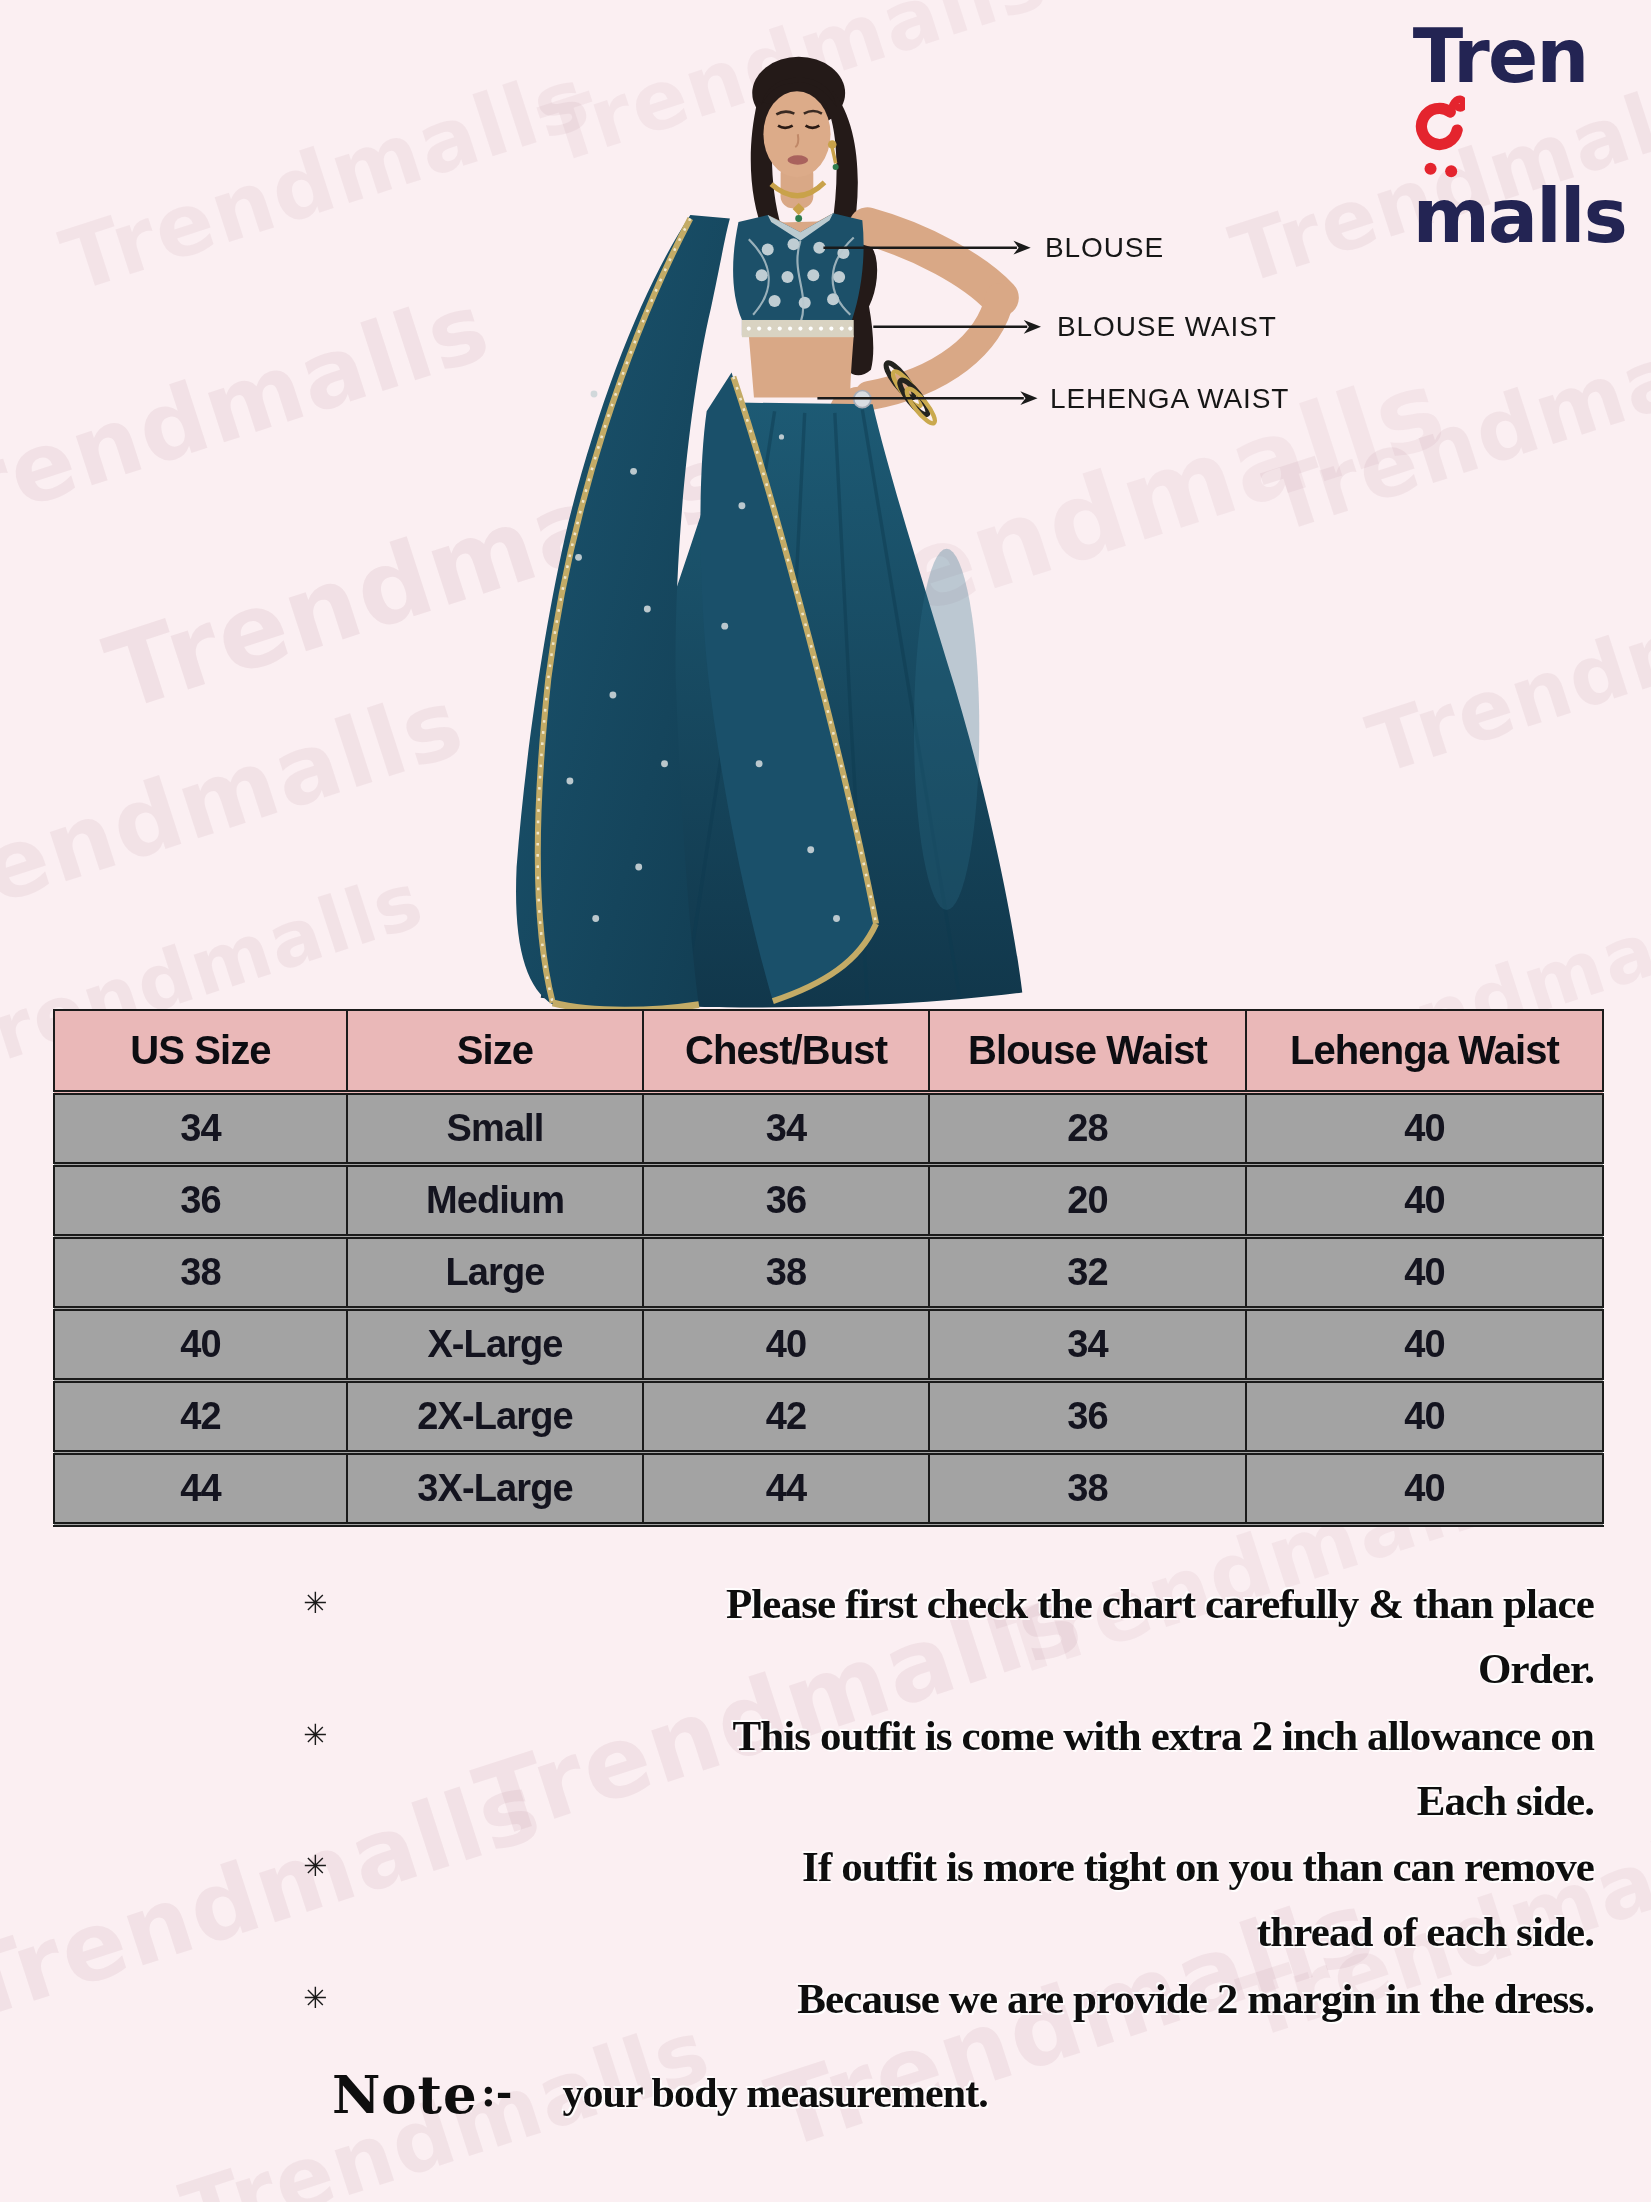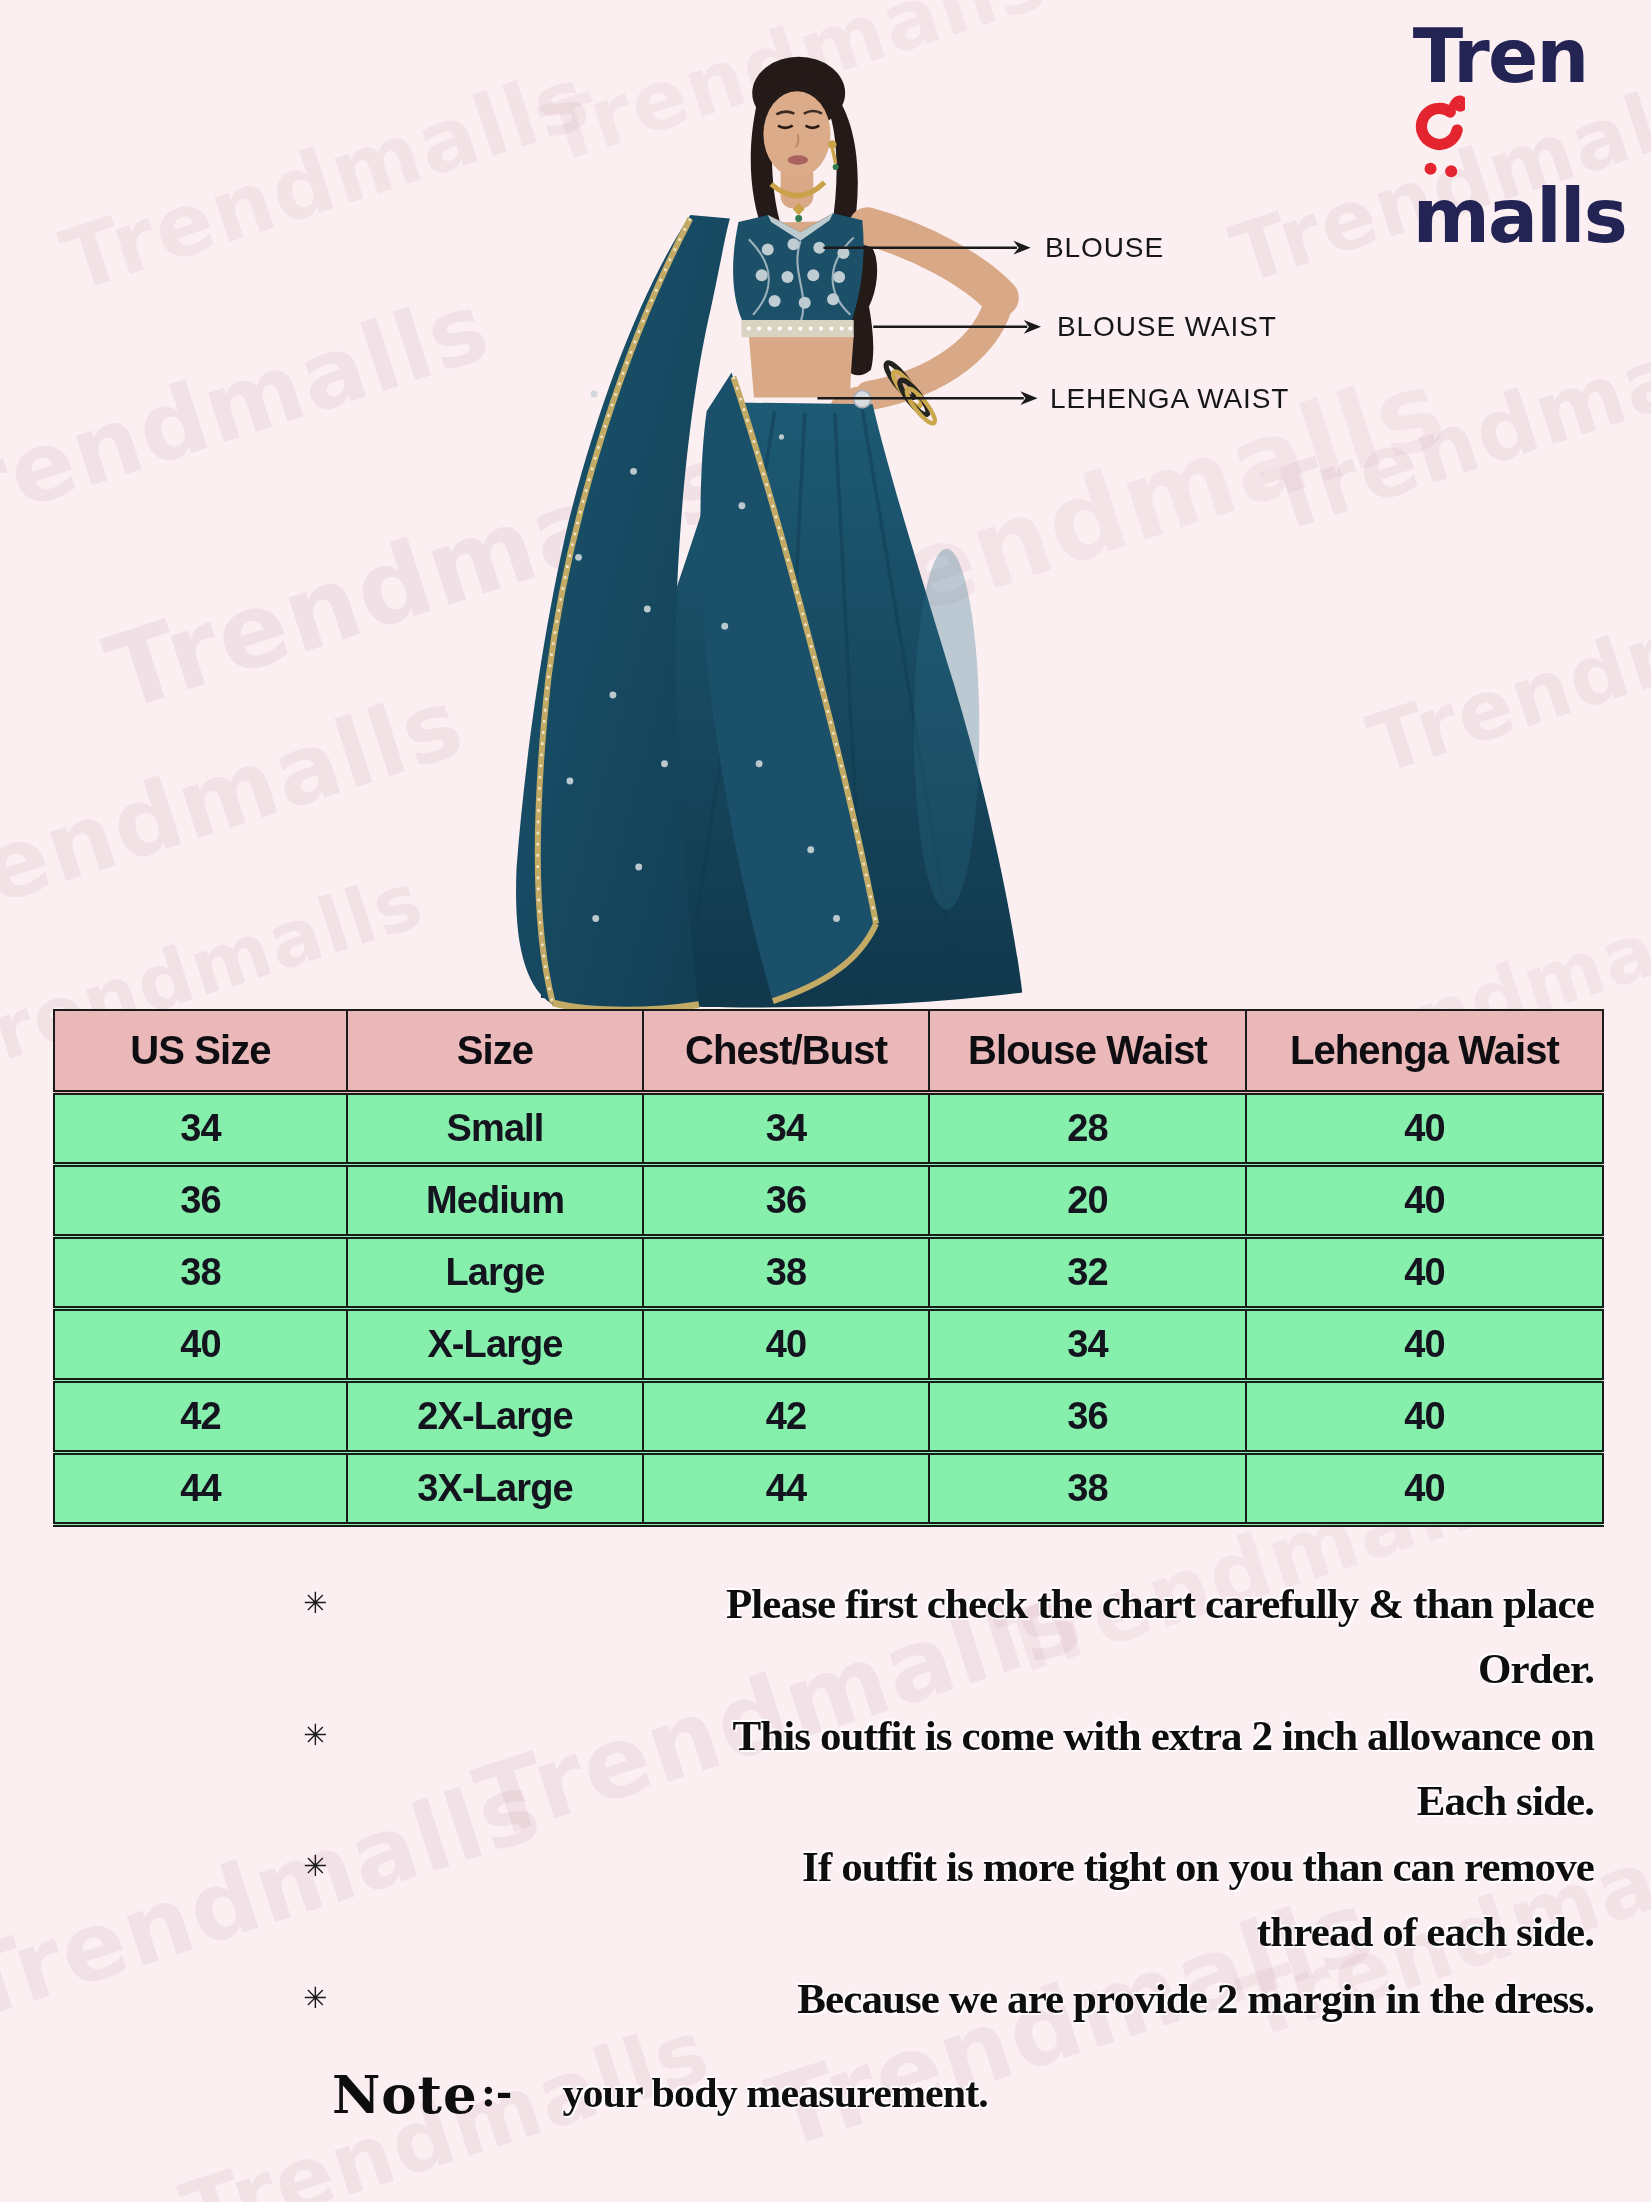--- a/index.html
+++ b/index.html
@@ -48,21 +48,21 @@
   table.size-chart col.c3{width:286px}
   table.size-chart col.c4{width:317px}
   table.size-chart col.c5{width:357px}
   table.size-chart th{
     background:#eab8b8;height:77px;
     border:2.6px solid #1b1b1b;border-bottom:5.2px double #1b1b1b;
     font-size:40px;font-weight:bold;color:#0d0d12;letter-spacing:-0.9px;
     text-align:center;vertical-align:middle;margin-left:35px;
   }
   table.size-chart td{
-    height:65px;background:#86efac;
+    height:65px;background:#a3a3a3;
     border-left:2.6px solid #1b1b1b;border-right:2.6px solid #1b1b1b;
     border-bottom:5.2px double #1b1b1b;
     font-size:38px;font-weight:bold;color:#14141f;letter-spacing:-0.9px;
     text-align:center;vertical-align:middle;
   }
   
   .notes{
     position:absolute;left:303px;top:1571px;width:1291px;
     font-family:"Liberation Serif", serif;font-weight:bold;
     color:#0e0e0e;

